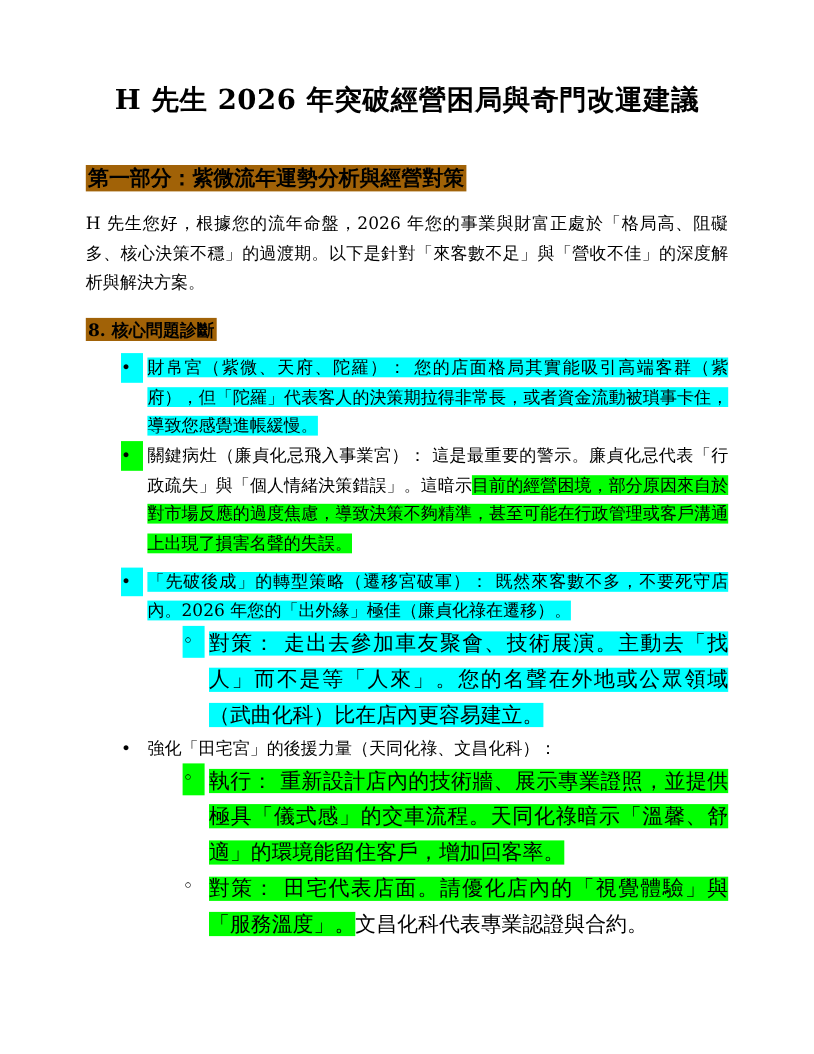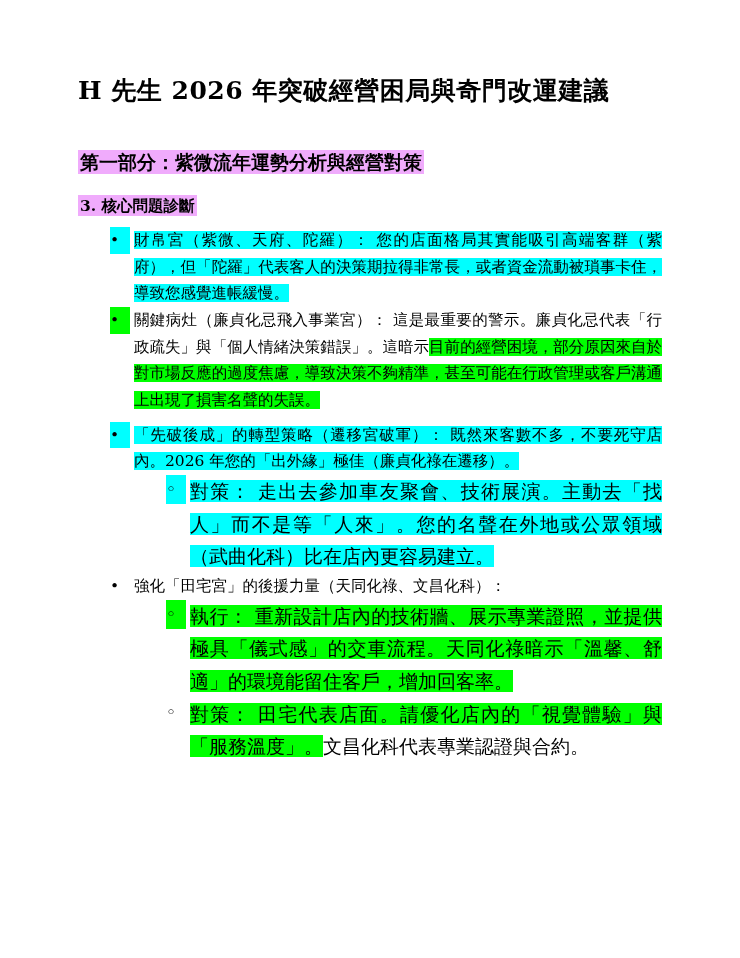--- a/index.html
+++ b/index.html
@@ -26,20 +26,21 @@
   }
   .doc-body {
     padding: 60px 78px 0 78px;
   }
 
   
   .doc-title {
     font-size: 25px;
     line-height: 1.35;
     font-weight: 700;
+    text-align: center;
     letter-spacing: 0.5px;
     margin: 14px 0 0 0;
     white-space: nowrap;
   }
 
   
   .section-heading {
     font-size: 19px;
     font-weight: 700;
     line-height: 1.5;
@@ -107,41 +108,42 @@
   }
   li.bullet.sub {
     font-size: 19px;
   }
 
   
   .marker.hl-green { background: #00ff00; }
   .marker.hl-cyan  { background: #00ffff; }
 
   
-  .hl-yellow { background-color: #f0abfc; }
+  .hl-yellow { background-color: #a16207; }
   .hl-cyan   { background-color: #00ffff; }
   .hl-green  { background-color: #00ff00; }
 
   .txt { }
 </style>
 </head>
 <body>
 
 <div class="page">
   <div class="doc-body">
 
     <h1 class="doc-title">H 先生 2026 年突破經營困局與奇門改運建議</h1>
 
     <div class="section-heading">
       <span class="hl hl-yellow">第一部分：紫微流年運勢分析與經營對策</span>
     </div>
 
+    <p class="para">H 先生您好，根據您的流年命盤，2026 年您的事業與財富正處於「格局高、阻礙多、核心決策不穩」的過渡期。以下是針對「來客數不足」與「營收不佳」的深度解析與解決方案。</p>
 
     <div class="num-heading">
-      <span class="hl hl-yellow">3. 核心問題診斷</span>
+      <span class="hl hl-yellow">8. 核心問題診斷</span>
     </div>
 
     <ul class="lvl1" id="list-sub1">
         <li class="bullet disc"><span class="marker hl-cyan"></span><span class="txt hl-cyan">財帛宮（紫微、天府、陀羅）： 您的店面格局其實能吸引高端客群（紫府），但「陀羅」代表客人的決策期拉得非常長，或者資金流動被瑣事卡住，導致您感覺進帳緩慢。</span></li>
         <li class="bullet disc"><span class="marker hl-green"></span><span class="txt ">關鍵病灶（廉貞化忌飛入事業宮）： 這是最重要的警示。廉貞化忌代表「行政疏失」與「個人情緒決策錯誤」。這暗示</span><span class="txt hl-green">目前的經營困境，部分原因來自於對市場反應的過度焦慮，導致決策不夠精準，甚至可能在行政管理或客戶溝通上出現了損害名聲的失誤。</span></li>
       </ul>
 
 
     <ul class="lvl1" id="list-sub2">
         <li class="bullet disc"><span class="marker hl-cyan"></span><span class="txt hl-cyan">「先破後成」的轉型策略（遷移宮破軍）： 既然來客數不多，不要死守店內。2026 年您的「出外緣」極佳（廉貞化祿在遷移）。</span><ul class="lvl2">

